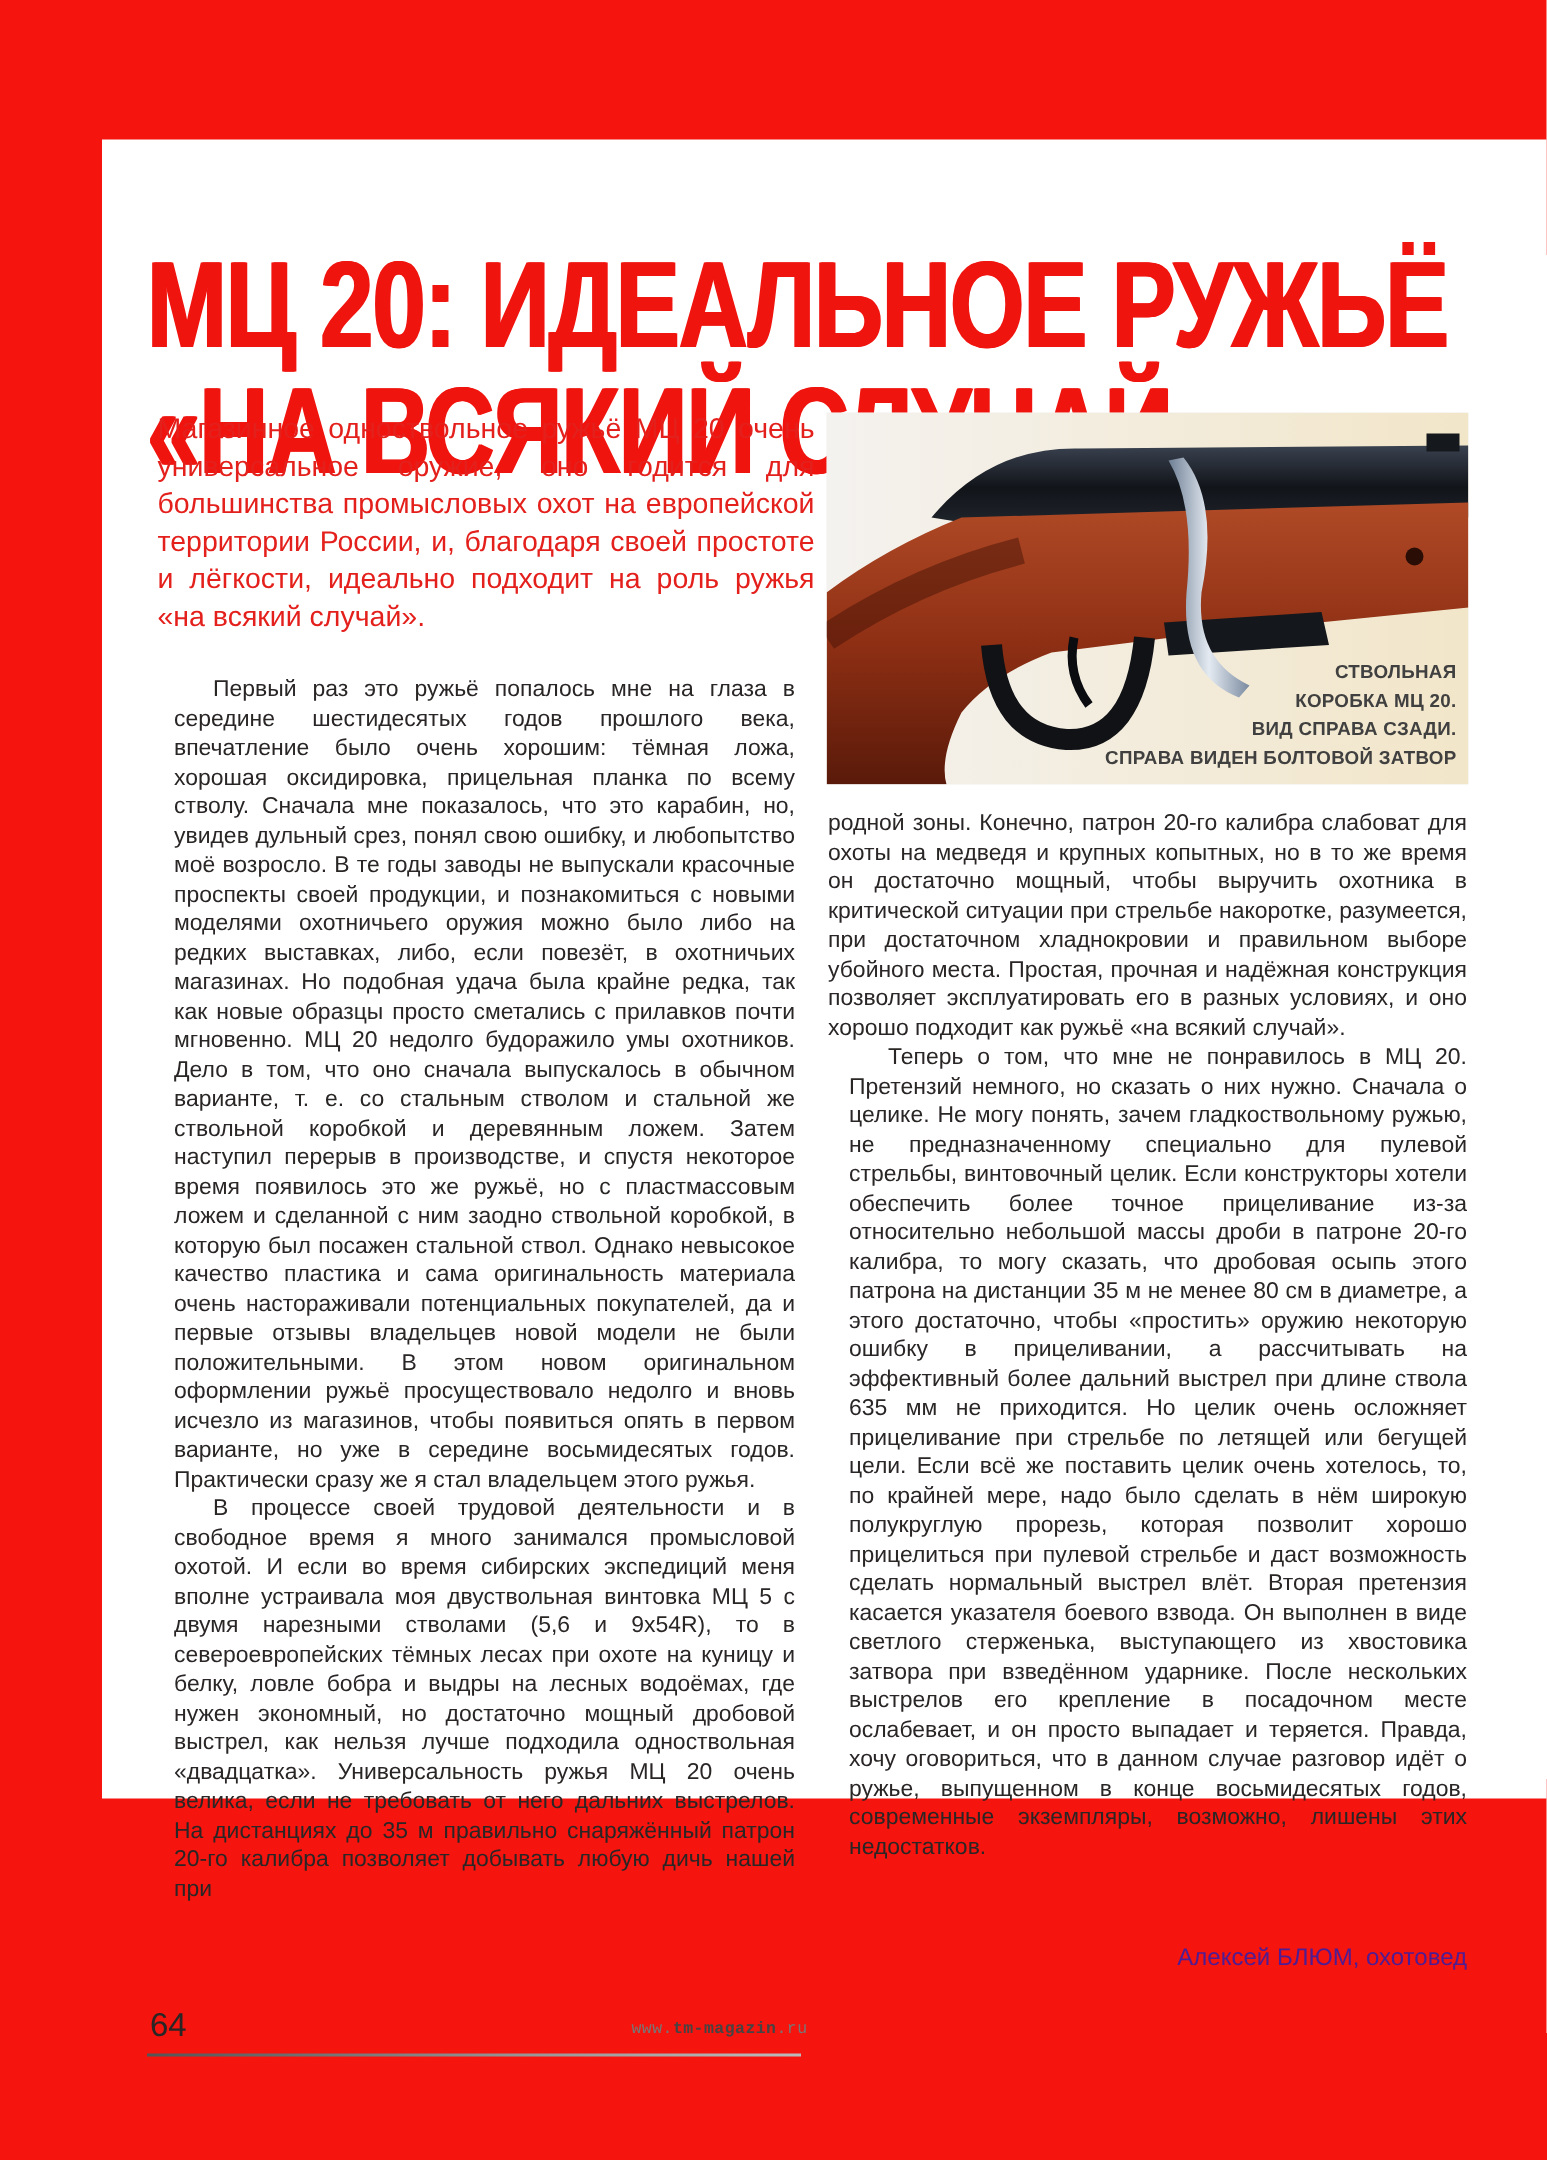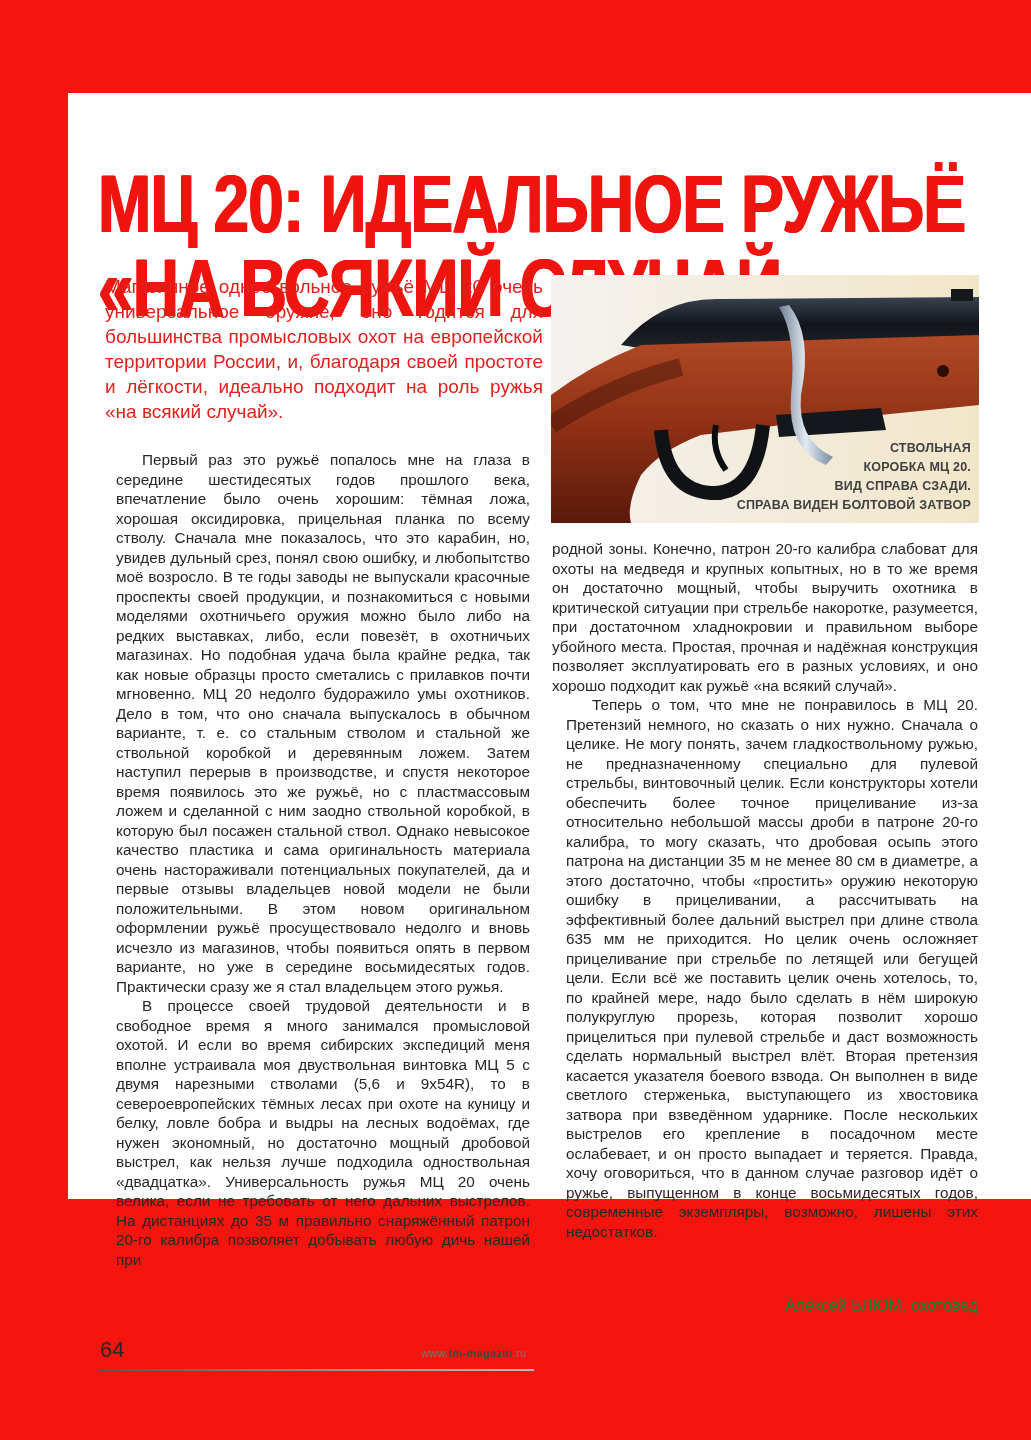--- a/index.html
+++ b/index.html
@@ -36,28 +36,29 @@
   }
   .col {
     position: absolute; color: #2a2626; font-size: 15.3px; line-height: 19.5px;
     text-align: justify; hyphens: manual;
   }
   .col p { margin: 0; }
   .col p.indent { text-indent: 26px; margin-left: 14px; }
   .col-left { left: 34px; top: 357px; width: 428px; }
   .col-right { left: 484px; top: 446px; width: 426px; }
   .signature {
-    position: absolute; right: 58px; top: 1204px; color: #15803d; font-size: 16px;
+    position: absolute; right: 58px; top: 1204px; color: #4c1d95; font-size: 16px;
   }
   .footer-num {
     position: absolute; left: 32px; top: 1244px; font-size: 22px; color: #2a2626;
   }
   .footer-url {
     position: absolute; left: 353px; top: 1254px; font-size: 11px; color: #777;
     letter-spacing: 0.3px;
+    font-family: Liberation Mono, monospace;
   }
   .footer-url b { color: #444; font-weight: 900; }
   .footer-rule {
     position: absolute; left: 30px; top: 1276px; width: 436px; height: 2px;
     background: linear-gradient(90deg, #555, #999 60%, #bbb);
   }
 </style>
 </head>
 <body>
 

